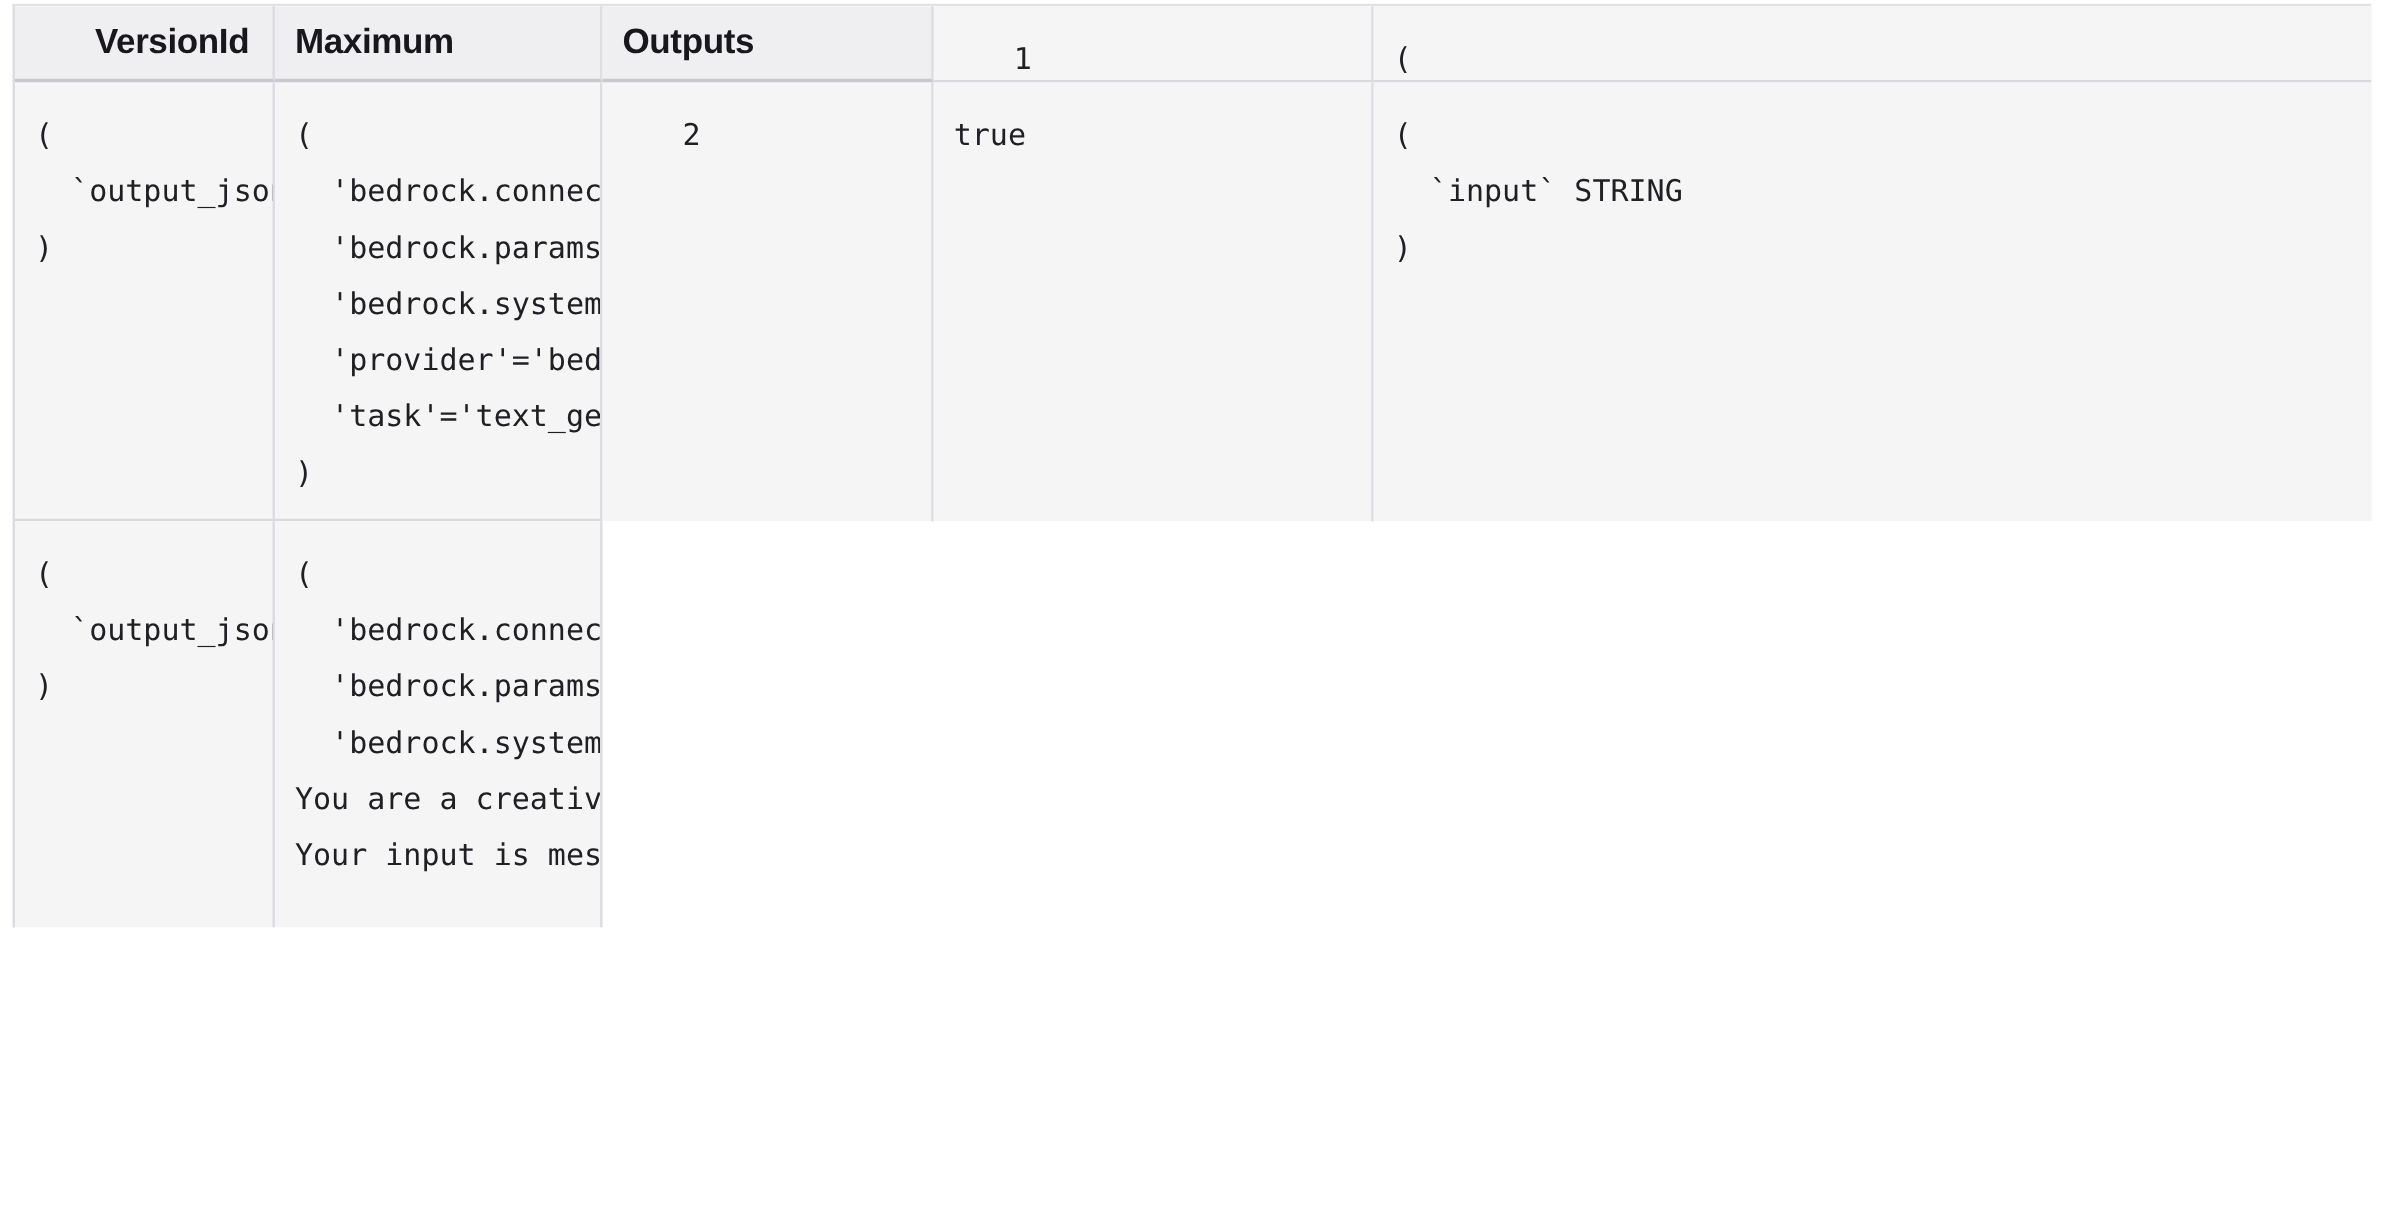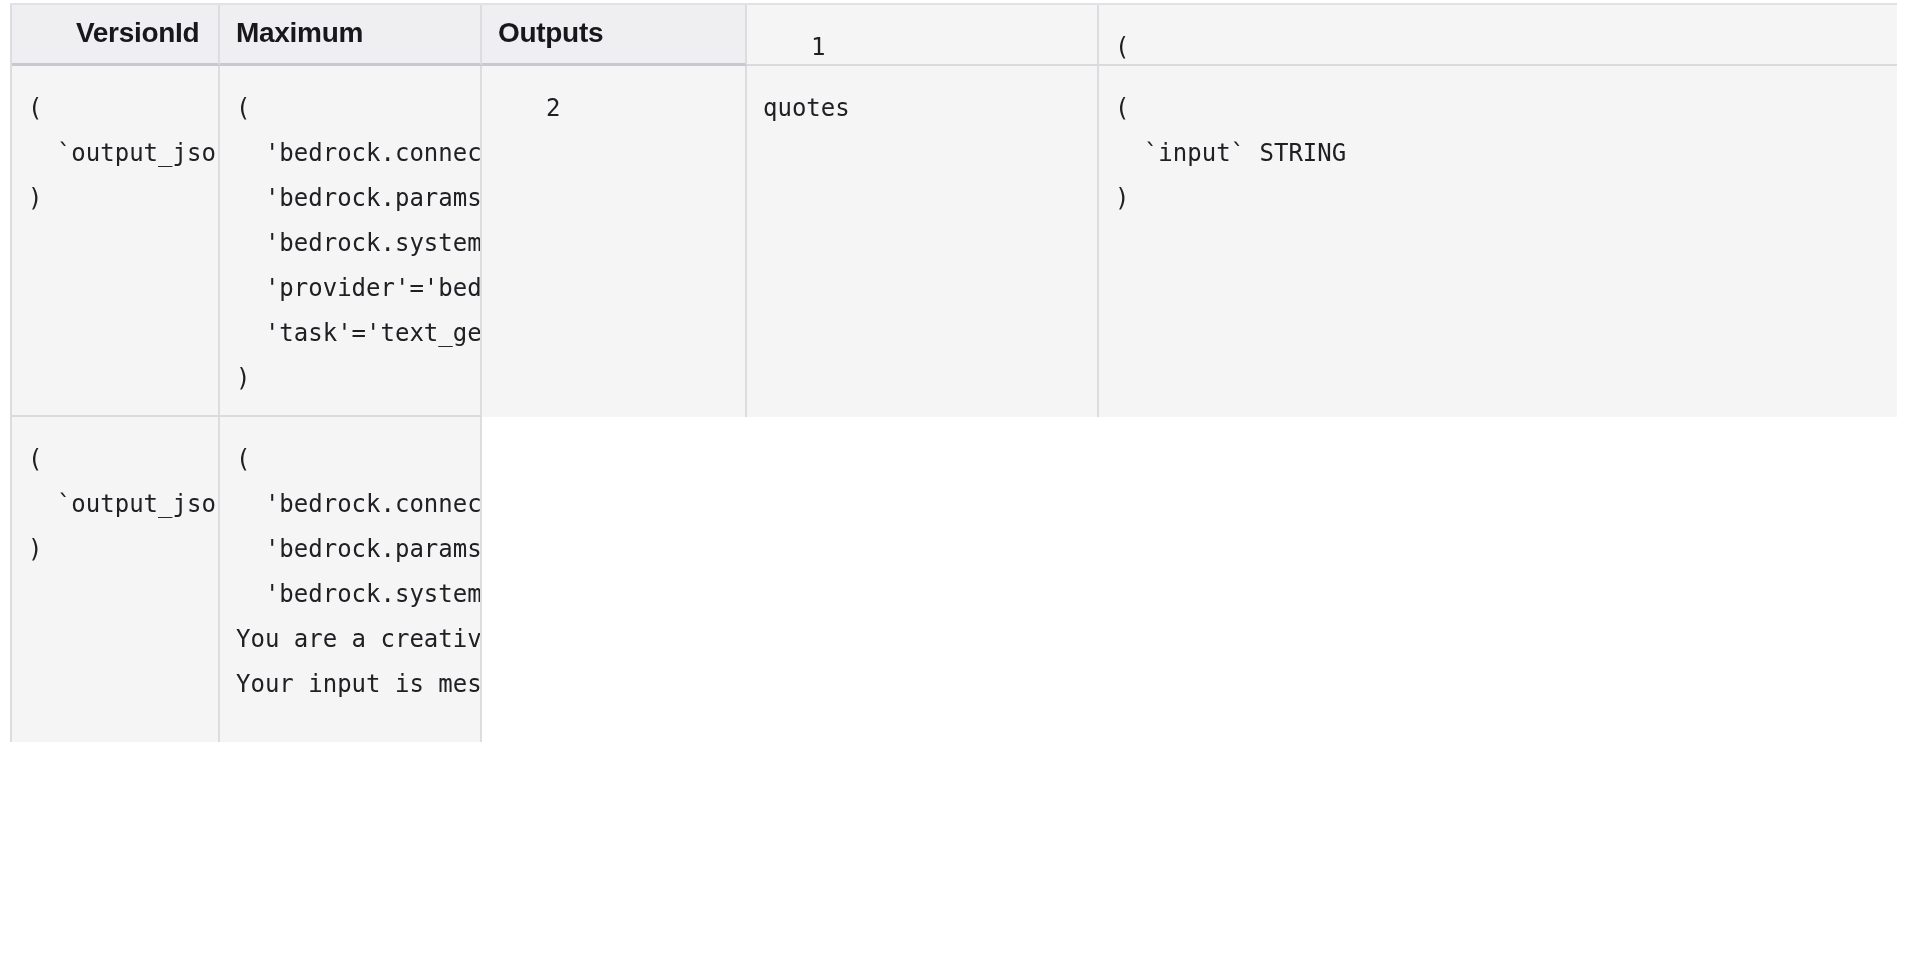--- a/index.html
+++ b/index.html
@@ -72,21 +72,21 @@
 )</div>
     <div class="cell bcell row1">(
   'bedrock.connection'='rmoff-aws-bedrock-claude-sonnet
   'bedrock.params.max_tokens'='1024',
   'bedrock.system_prompt'='You are in charge of a large
   'provider'='bedrock',
   'task'='text_generation'
 )</div>
 
     <div class="cell bcell first-col">2</div>
-    <div class="cell bcell">quotes</div>
+    <div class="cell bcell">true</div>
     <div class="cell bcell">(
   `input` STRING
 )</div>
     <div class="cell bcell">(
   `output_json` STRING
 )</div>
     <div class="cell bcell">(
   'bedrock.connection'='rmoff-aws-bedrock-claude-sonnet
   'bedrock.params.max_tokens'='1024',
   'bedrock.system_prompt'='

